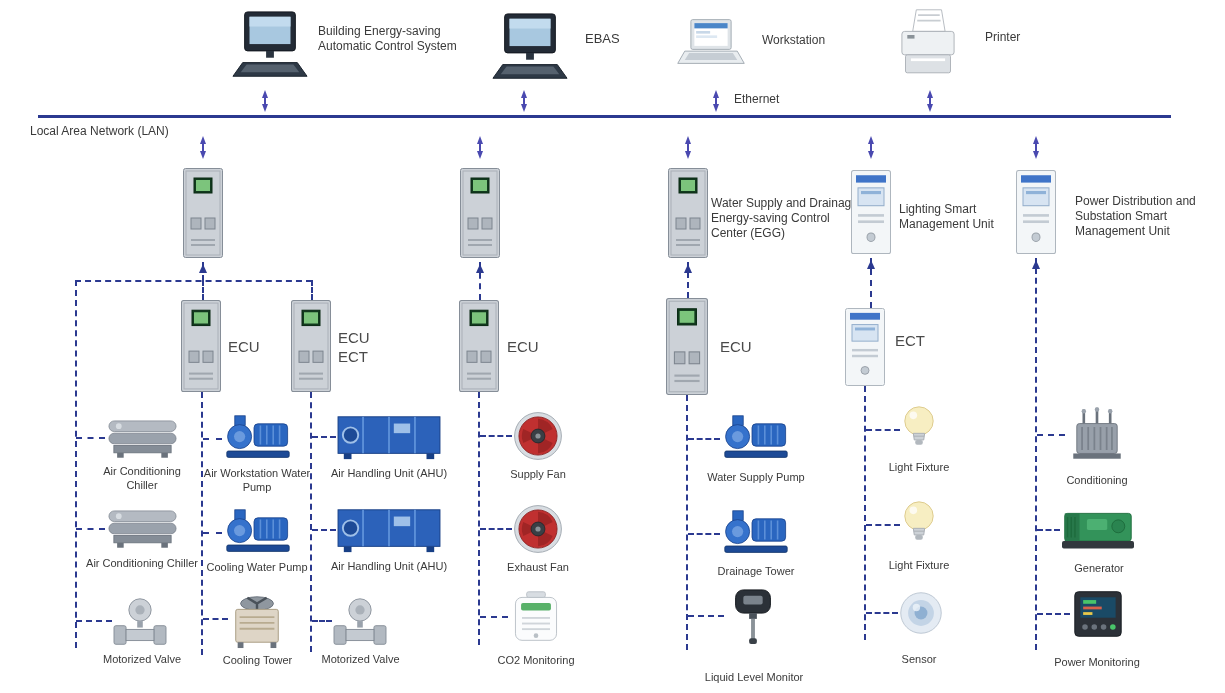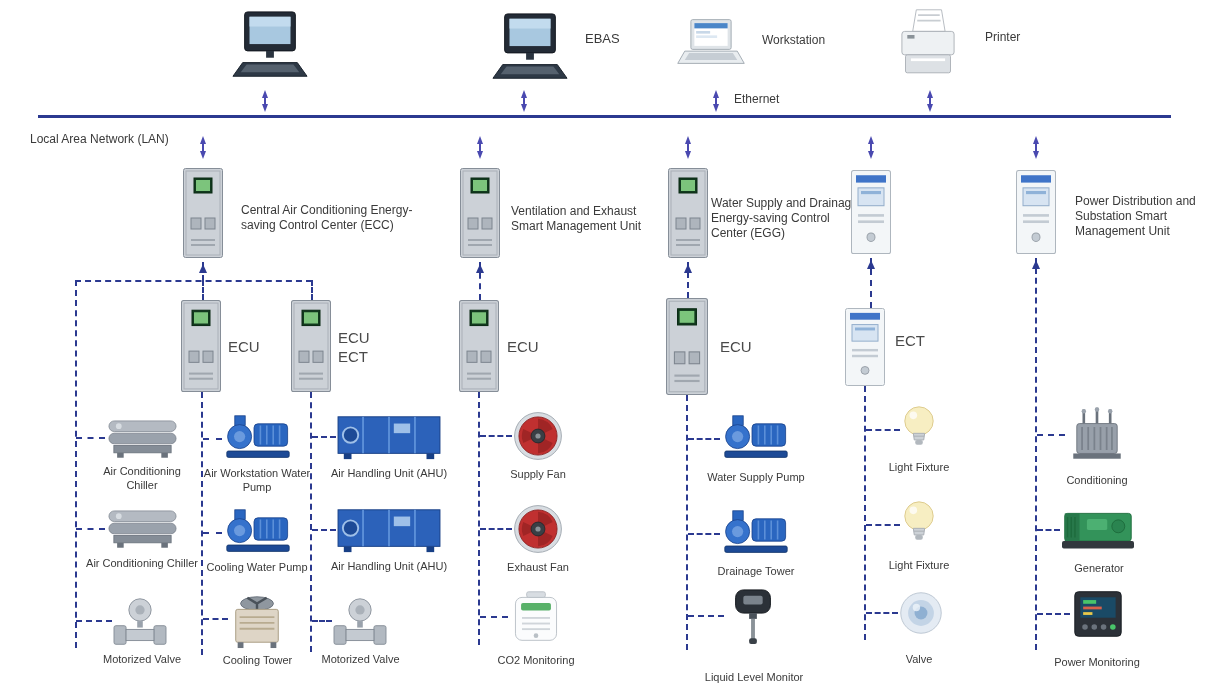--- a/index.html
+++ b/index.html
@@ -198,20 +198,21 @@
         <rect x="44" y="54" width="6" height="6" fill="#6a727c"></rect>
       </symbol>
     </defs>
   </svg>
 
   <div class="icon" style="left:230px;top:8px">
       <svg width="80" height="78" viewBox="0 0 80 80">
         <use href="#sym-pc"></use>
       </svg>
     </div>
+  <div class="lbl" style="left:318px;top:24px;width:170px">Building Energy-saving Automatic Control System</div>
 
   <div class="icon" style="left:490px;top:10px">
       <svg width="80" height="78" viewBox="0 0 80 80">
         <use href="#sym-pc"></use>
       </svg>
     </div>
   <div class="lbl" style="left:585px;top:31px;font-size:13px">EBAS</div>
 
   <div class="icon" style="left:676px;top:16px">
       <svg width="70" height="58" viewBox="0 0 80 62">
@@ -227,54 +228,53 @@
     </div>
   <div class="lbl" style="left:985px;top:30px">Printer</div>
 
   <div class="arr2" style="left:264px;top:95px;height:12px"></div>
   <div class="arr2" style="left:523px;top:95px;height:12px"></div>
   <div class="arr2" style="left:715px;top:95px;height:12px"></div>
   <div class="arr2" style="left:929px;top:95px;height:12px"></div>
   <div class="lbl" style="left:734px;top:92px">Ethernet</div>
 
   <div class="lan" style="left:38px;top:115px;width:1133px"></div>
-  <div class="lbl" style="left:30px;top:132px">Local Area Network (LAN)</div>
+  <div class="lbl" style="left:30px;top:124px">Local Area Network (LAN)</div>
 
   <div class="arr2" style="left:202px;top:141px;height:13px"></div>
   <div class="arr2" style="left:479px;top:141px;height:13px"></div>
   <div class="arr2" style="left:687px;top:141px;height:13px"></div>
   <div class="arr2" style="left:870px;top:141px;height:13px"></div>
   <div class="arr2" style="left:1035px;top:141px;height:13px"></div>
 
   <div class="icon" style="left:183px;top:168px">
       <svg width="40" height="90" viewBox="0 0 40 90">
         <use href="#sym-cab-grey"></use>
       </svg>
     </div>
-  <div class="lbl" style="left:241px;top:203px;width:200px">Central Air Conditioning Energy-saving Control Center (ECC)</div>
 
   <div class="icon" style="left:460px;top:168px">
       <svg width="40" height="90" viewBox="0 0 40 90">
         <use href="#sym-cab-grey"></use>
       </svg>
     </div>
-  <div class="lbl" style="left:511px;top:204px;width:145px">Ventilation and Exhaust Smart Management Unit</div>
 
   <div class="icon" style="left:668px;top:168px">
       <svg width="40" height="90" viewBox="0 0 40 90">
         <use href="#sym-cab-grey"></use>
       </svg>
     </div>
   <div class="lbl" style="left:711px;top:196px;width:148px">Water Supply and Drainage Energy-saving Control Center (EGG)</div>
 
   <div class="icon" style="left:851px;top:170px">
       <svg width="40" height="84" viewBox="0 0 40 80" preserveAspectRatio="none">
         <use href="#sym-cab-white"></use>
       </svg>
     </div>
+  <div class="lbl" style="left:899px;top:202px;width:115px">Lighting Smart Management Unit</div>
 
   <div class="icon" style="left:1016px;top:170px">
       <svg width="40" height="84" viewBox="0 0 40 80" preserveAspectRatio="none">
         <use href="#sym-cab-white"></use>
       </svg>
     </div>
   <div class="lbl" style="left:1075px;top:194px;width:150px">Power Distribution and Substation Smart Management Unit</div>
 
   <div class="dash-up" style="left:202px;top:262px;height:19px"></div>
   <div class="dashh" style="left:75px;top:280px;width:237px"></div>
@@ -464,21 +464,21 @@
       <svg width="38" height="53" viewBox="0 0 40 56">
         <use href="#sym-bulb"></use>
       </svg>
     </div>
   <div class="lbl small center" style="left:878px;top:558px;width:82px">Light Fixture</div>
   <div class="icon" style="left:898px;top:590px">
       <svg width="46" height="46" viewBox="0 0 50 50">
         <use href="#sym-sensor"></use>
       </svg>
     </div>
-  <div class="lbl small center" style="left:886px;top:652px;width:66px">Valve</div>
+  <div class="lbl small center" style="left:886px;top:652px;width:66px">Sensor</div>
 
   <div class="icon" style="left:1065px;top:406px">
       <svg width="64" height="58" viewBox="0 0 70 66">
         <use href="#sym-transformer"></use>
       </svg>
     </div>
   <div class="lbl small center" style="left:1056px;top:473px;width:82px">Conditioning</div>
   <div class="icon" style="left:1060px;top:506px">
       <svg width="76" height="48" viewBox="0 0 80 52">
         <use href="#sym-generator"></use>

